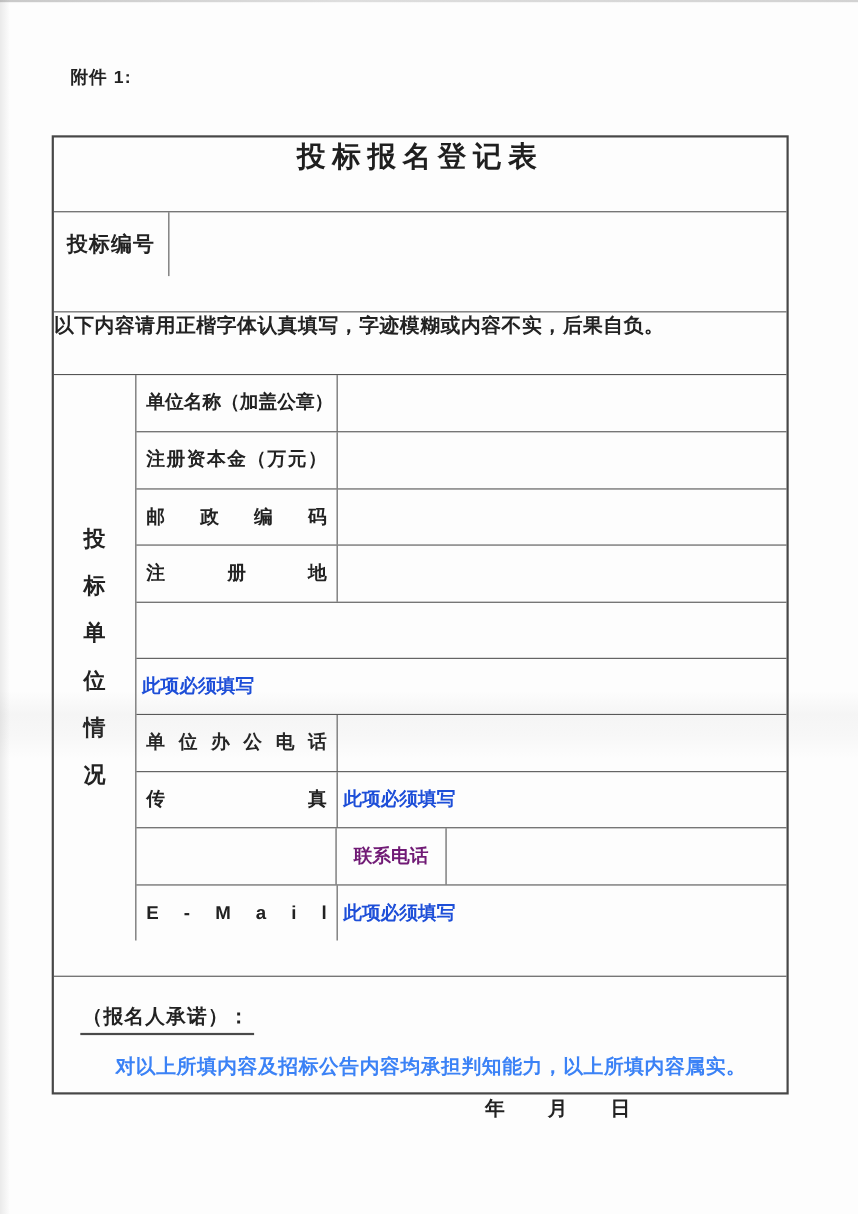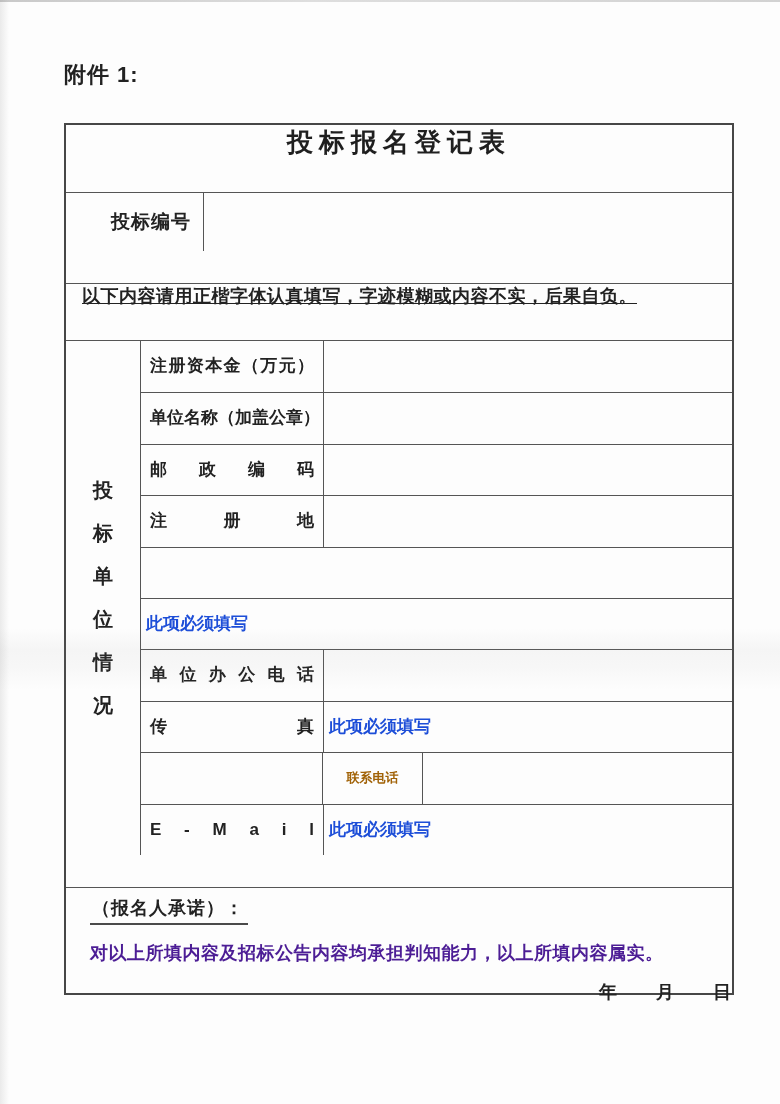--- a/index.html
+++ b/index.html
@@ -25,53 +25,51 @@
     position: absolute; top: 0; left: 0; bottom: 0; width: 9px;
     background: linear-gradient(90deg, rgba(120,120,120,0.14), rgba(120,120,120,0));
   }
   .scan-band {
     position: absolute; left: 0; right: 0; top: 628px; height: 62px;
     background: linear-gradient(180deg, rgba(140,140,140,0) 0%, rgba(140,140,140,0.07) 35%, rgba(140,140,140,0.05) 65%, rgba(140,140,140,0) 100%);
     pointer-events: none;
   }
   .attachment {
     position: absolute; left: 64px; top: 60px;
-    font-size: 22px; letter-spacing: 1px; color: #222;
+    font-size: 16px; letter-spacing: 1px; color: #222;
   }
   
   .form-table {
-    position: absolute; left: 64px; top: 123px;
+    position: absolute; left: 47px; top: 123px;
     width: 670px; height: 872px;
     border: 2px solid #474747;
     display: flex; flex-direction: column;
     background: rgba(255,255,255,0.25);
     gap: 32px;
   }
   .row-title {
     height: 50px;
     display: flex; align-items: center; justify-content: center;
     font-size: 26px; letter-spacing: 6px; color: #1f1f1f;
   }
   .top-rows { height: 103px; }
   .trow {
     height: 59px; display: flex;
     border-top: 1px solid #555;
-    padding-left: 33px;
   }
   .tlabel {
     width: 105px; border-right: 1px solid #555;
     display: flex; align-items: center; justify-content: center;
     font-size: 19px; letter-spacing: 1px; color: #222;
   }
   .tvalue { flex: 1; }
   .row-notice {
     height: 52px; border-top: 1px solid #555;
     display: flex; align-items: center;
-    padding-left: 16px;
-    font-size: 18px; color: #222; letter-spacing: 0.5px; text-decoration: underline;
+    font-size: 18px; color: #222; letter-spacing: 0.5px;
   }
   .row-main {
     height: 515px; border-top: 1px solid #555;
     display: flex;
   }
   .vcell {
     width: 75px; border-right: 1px solid #555;
     display: flex; flex-direction: column;
     justify-content: center; align-items: center;
     row-gap: 22px;
@@ -95,42 +93,42 @@
   .svalue {
     flex: 1; padding-left: 5px;
     font-size: 17px; color: #1d4ed8;
     line-height: 50px;
     white-space: nowrap;
   }
   .eblank1 { width: 182px; border-right: 1px solid #555; }
   .ephone {
     width: 100px; border-right: 1px solid #555;
     display: flex; align-items: center; justify-content: center;
-    font-size: 13px; color: #a16207;
+    font-size: 17px; color: #701a75;
   }
   .eblank2 { flex: 1; }
   .row-footer {
     flex: 1; border-top: 1px solid #555;
-    padding-top: 8px;
+    padding-top: 24px;
     position: relative;
   }
   .promise-heading {
     display: inline-block;
     margin-left: 24px;
     font-size: 18px; color: #222; letter-spacing: 1px;
     border-bottom: 2px solid #4a4a4a;
     padding: 0 4px 3px 2px;
   }
   .promise-body {
-    margin: 16px 10px 0 24px;
-    font-size: 18px; color: #4c1d95; letter-spacing: 0.5px;
+    margin: 16px 10px 0 56px;
+    font-size: 18px; color: #3b82f6; letter-spacing: 0.5px;
   }
   .date-line {
     margin: 15px 0 0 392px;
-    font-size: 18px; color: #222; letter-spacing: 1px; text-align: right;
+    font-size: 18px; color: #222; letter-spacing: 1px;
   }
 </style>
 </head>
 <body>
 
 <div class="screen">
   <div class="edge-top"></div>
   <div class="edge-left"></div>
 
   <div class="attachment">附件 1:</div>
@@ -157,27 +155,27 @@
           <div>投</div>
           <div>标</div>
           <div>单</div>
           <div>位</div>
           <div>情</div>
           <div>况</div>
         </div>
       <div class="main-rows">
 
           <div class="srow">
+            <div class="slabel">单位名称（加盖公章）</div>
+            <div class="svalue noextra"></div>
+
+          </div>
+
+          <div class="srow">
             <div class="slabel">注册资本金（万元）</div>
-            <div class="svalue noextra"></div>
-
-          </div>
-
-          <div class="srow">
-            <div class="slabel">单位名称（加盖公章）</div>
             <div class="svalue noextra"></div>
 
           </div>
 
           <div class="srow">
             <div class="slabel">邮 政 编 码</div>
             <div class="svalue noextra"></div>
 
           </div>
 

